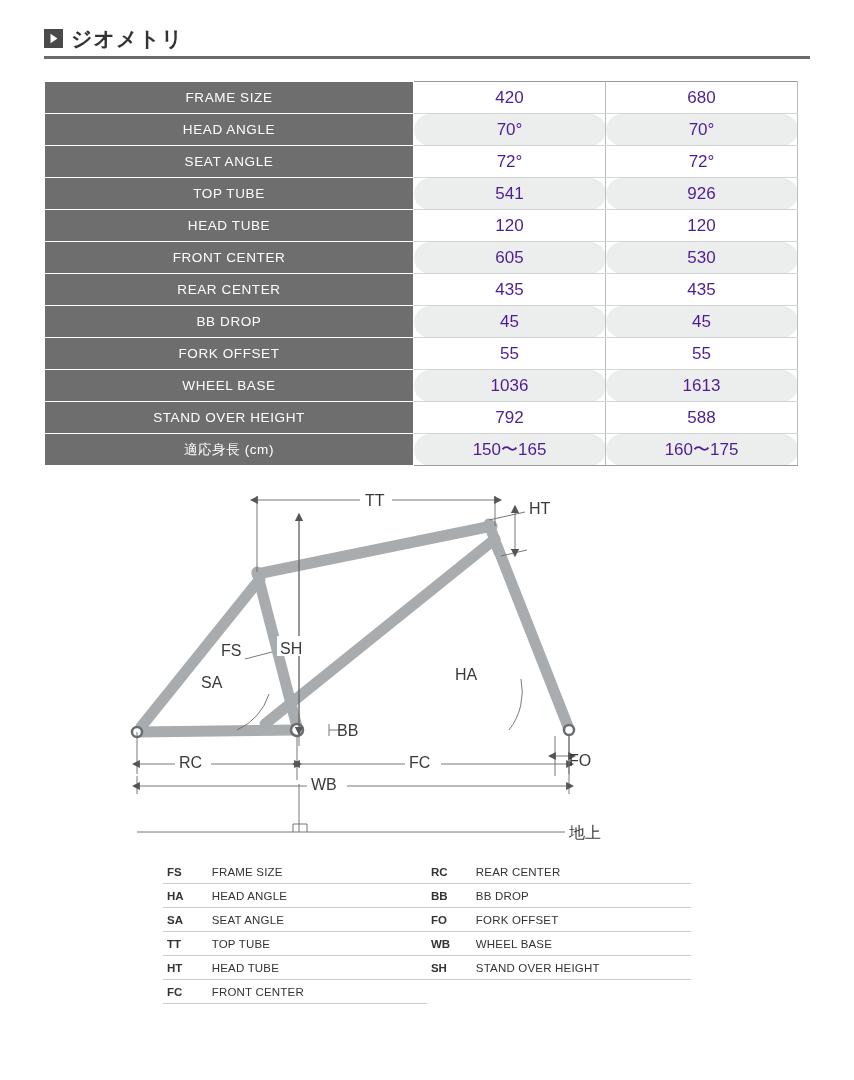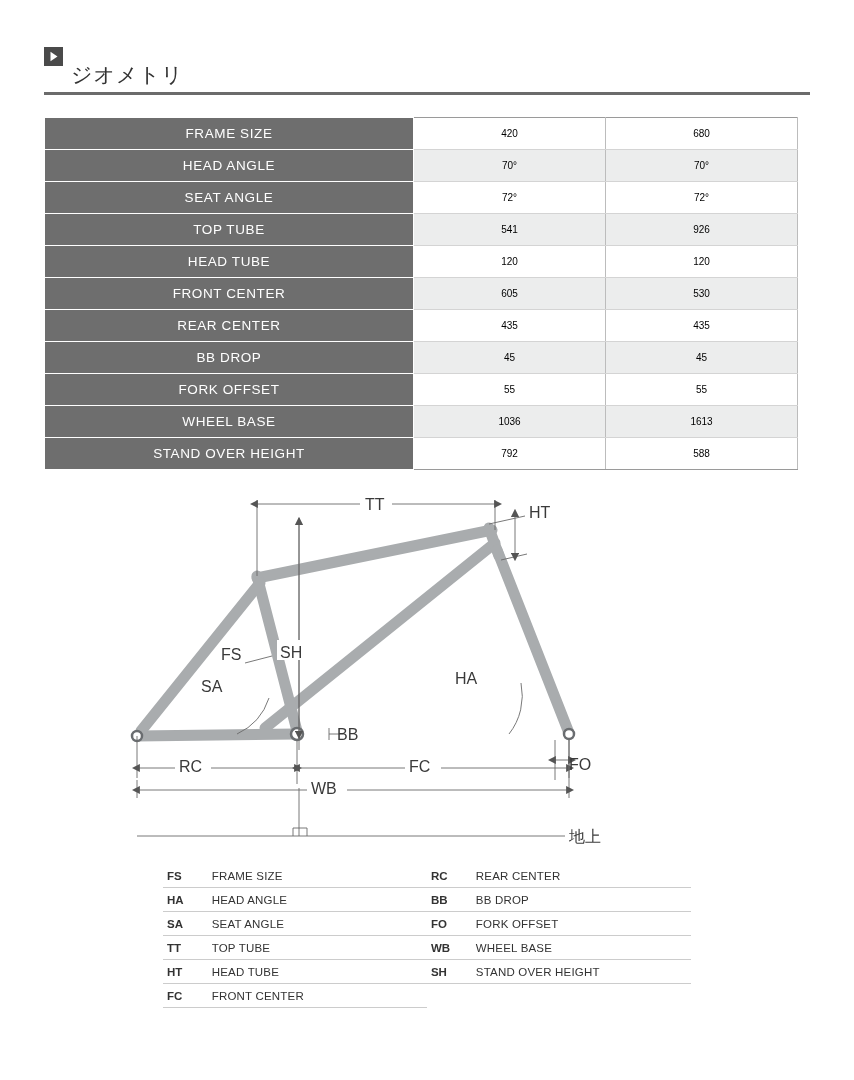--- a/index.html
+++ b/index.html
@@ -36,53 +36,53 @@
     height: 19px;
     background: #4a4a4a;
     display: inline-flex;
     align-items: center;
     justify-content: center;
     flex: none;
   }
   .heading-marker svg { display: block; }
   .heading-title {
     font-size: 21px;
-    font-weight: normal;
+    font-weight: bold;
     color: #333333;
     letter-spacing: 1px;
     line-height: 1;
-    margin-top: 36px;
   }
   
   .table-wrap {
     padding: 22px 56px 0 44px;
   }
   table.geo {
     border-collapse: collapse;
     width: 100%;
     table-layout: fixed;
   }
   table.geo td {
     border: 1px solid #ffffff;
     height: 31px;
-    font-size: 10px;
-    color: #000000;
+    font-size: 17px;
+    color: #4c1d95;
     text-align: center;
     padding: 0;
     vertical-align: middle;
   }
   table.geo td.lbl {
     width: 368px;
     background: #6e6e6e;
     color: #ffffff;
     letter-spacing: 0.6px;
     font-size: 13.5px;
   }
   table.geo tr.alt td.val {
     background: #eceded;
+    border-radius: 16px;
   }
   table.geo td.val {
     background: #ffffff;
     border-left: 1px solid #bcbcbc;
     border-right: 1px solid #bcbcbc;
     border-top: 1px solid #d4d4d4;
     border-bottom: 1px solid #d4d4d4;
   }
   table.geo tr:first-child td.val {
     border-top: 1px solid #9a9a9a;
@@ -193,20 +193,25 @@
         </tr>
         <tr class="alt">
           <td class="lbl">WHEEL BASE</td>
           <td class="val">1036</td>
           <td class="val">1613</td>
         </tr>
         <tr>
           <td class="lbl">STAND OVER HEIGHT</td>
           <td class="val">792</td>
           <td class="val">588</td>
+        </tr>
+        <tr class="alt">
+          <td class="lbl">適応身長 (cm)</td>
+          <td class="val">150〜165</td>
+          <td class="val">160〜175</td>
         </tr>
       </tbody>
     </table>
   </div>
 
   <div class="diagram-wrap">
     <svg width="620" height="370" viewBox="0 0 620 370">
       <defs>
         <marker id="arrL" markerWidth="9" markerHeight="9" refX="8" refY="4.5" orient="auto">
           <path d="M9,0 L0,4.5 L9,9 z" fill="#555"></path>

